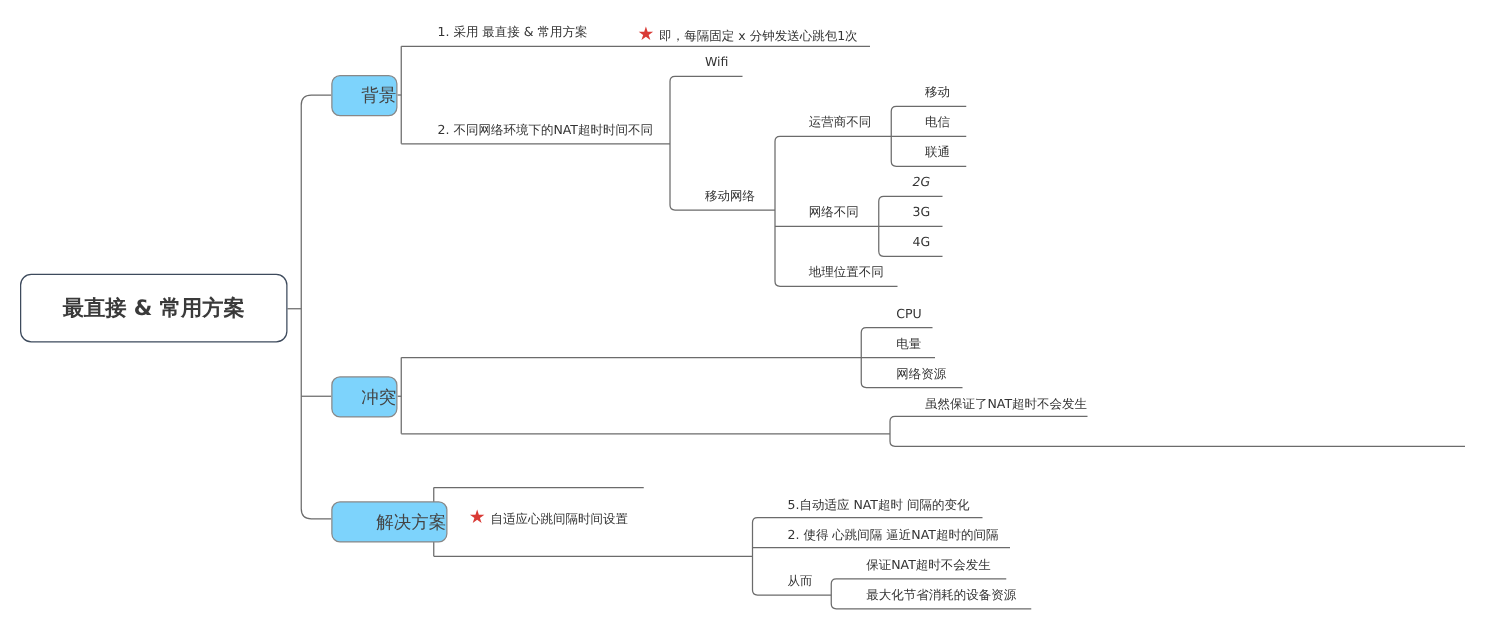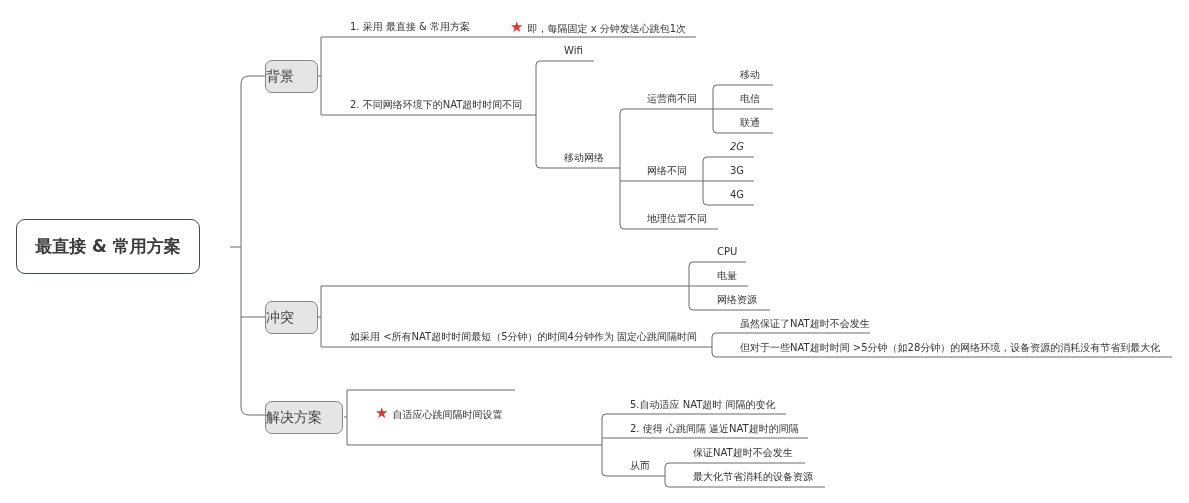--- a/index.html
+++ b/index.html
@@ -4,29 +4,29 @@
 <style>
   html, body { margin:0; padding:0; background:#ffffff; }
   #canvas {
     position:relative; width:1189px; height:503px; overflow:hidden;
     background:#ffffff;
     font-family:"DejaVu Sans", "Liberation Sans", sans-serif;
     color:#333333;
   }
   svg#lines { position:absolute; left:0; top:0; }
   .root {
-    position:absolute; left:16px; top:219px; width:184px; height:55px;
+    position:absolute; left:16px; top:219px; width:214px; height:55px;
     border:1.3px solid #3d4a5c; border-radius:9px; box-sizing:border-box;
     display:flex; align-items:center; justify-content:center;
     font-size:17px; font-weight:bold; color:#3a3a3a; background:#fff;
   }
   .topic {
     position:absolute; height:33px; box-sizing:border-box;
-    border:1px solid #888; border-radius:7px; background:#e5e5e5;
-    display:flex; align-items:center; justify-content:flex-start;
+    border:1px solid #888; border-radius:7px; background:#7dd3fc;
+    display:flex; align-items:center; justify-content:flex-end;
     font-size:14px; color:#444;
   }
   .lbl {
     position:absolute; font-size:10px; white-space:nowrap; color:#333;
     line-height:12px;
   }
   .star { color:#d93a35; font-size:15px; line-height:12px; margin-right:4px; }
 </style>
 </head>
 <body>
@@ -71,21 +71,21 @@
   <div class="root">
     <span>最直接 &amp; 常用方案</span>
   </div>
 
   <div class="topic" style="left:265px;top:60px;width:53px;">
     <span>背景</span>
   </div>
   <div class="topic" style="left:265px;top:301px;width:53px;">
     <span>冲突</span>
   </div>
-  <div class="topic" style="left:265px;top:401px;width:78px;">
+  <div class="topic" style="left:265px;top:401px;width:93px;">
     <span>解决方案</span>
   </div>
 
   <div class="lbl" style="left:350px;top:21px;">1. 采用 最直接 &amp; 常用方案</div>
   <div class="lbl" style="left:510px;top:21px;">
     <span class="star">★</span><span>即，每隔固定 x 分钟发送心跳包1次</span>
   </div>
   <div class="lbl" style="left:350px;top:99px;">2. 不同网络环境下的NAT超时时间不同</div>
   <div class="lbl" style="left:564px;top:45px;">Wifi</div>
   <div class="lbl" style="left:564px;top:152px;">移动网络</div>
@@ -95,23 +95,21 @@
   <div class="lbl" style="left:740px;top:117px;">联通</div>
   <div class="lbl" style="left:647px;top:165px;">网络不同</div>
   <div class="lbl" style="left:730px;top:141px;font-style:italic;">2G</div>
   <div class="lbl" style="left:730px;top:165px;">3G</div>
   <div class="lbl" style="left:730px;top:189px;">4G</div>
   <div class="lbl" style="left:647px;top:213px;">地理位置不同</div>
 
   <div class="lbl" style="left:717px;top:246px;">CPU</div>
   <div class="lbl" style="left:717px;top:270px;">电量</div>
   <div class="lbl" style="left:717px;top:294px;">网络资源</div>
-  <div class="lbl" style="left:350px;top:331px;">如采用 &lt;所有NAT超时时间最短（5分钟）的时间4分钟作为 固定心跳间隔时间</div>
   <div class="lbl" style="left:740px;top:318px;">虽然保证了NAT超时不会发生</div>
-  <div class="lbl" style="left:740px;top:342px;">但对于一些NAT超时时间 &gt;5分钟（如28分钟）的网络环境，设备资源的消耗没有节省到最大化</div>
 
   <div class="lbl" style="left:375px;top:375px;margin-top:32px;">
     <span class="star">★</span><span>自适应心跳间隔时间设置</span>
   </div>
   <div class="lbl" style="left:630px;top:399px;">5.自动适应 NAT超时 间隔的变化</div>
   <div class="lbl" style="left:630px;top:423px;">2. 使得 心跳间隔 逼近NAT超时的间隔</div>
   <div class="lbl" style="left:630px;top:460px;">从而</div>
   <div class="lbl" style="left:693px;top:447px;text-align:center;">保证NAT超时不会发生</div>
   <div class="lbl" style="left:693px;top:471px;">最大化节省消耗的设备资源</div>
 </div>

